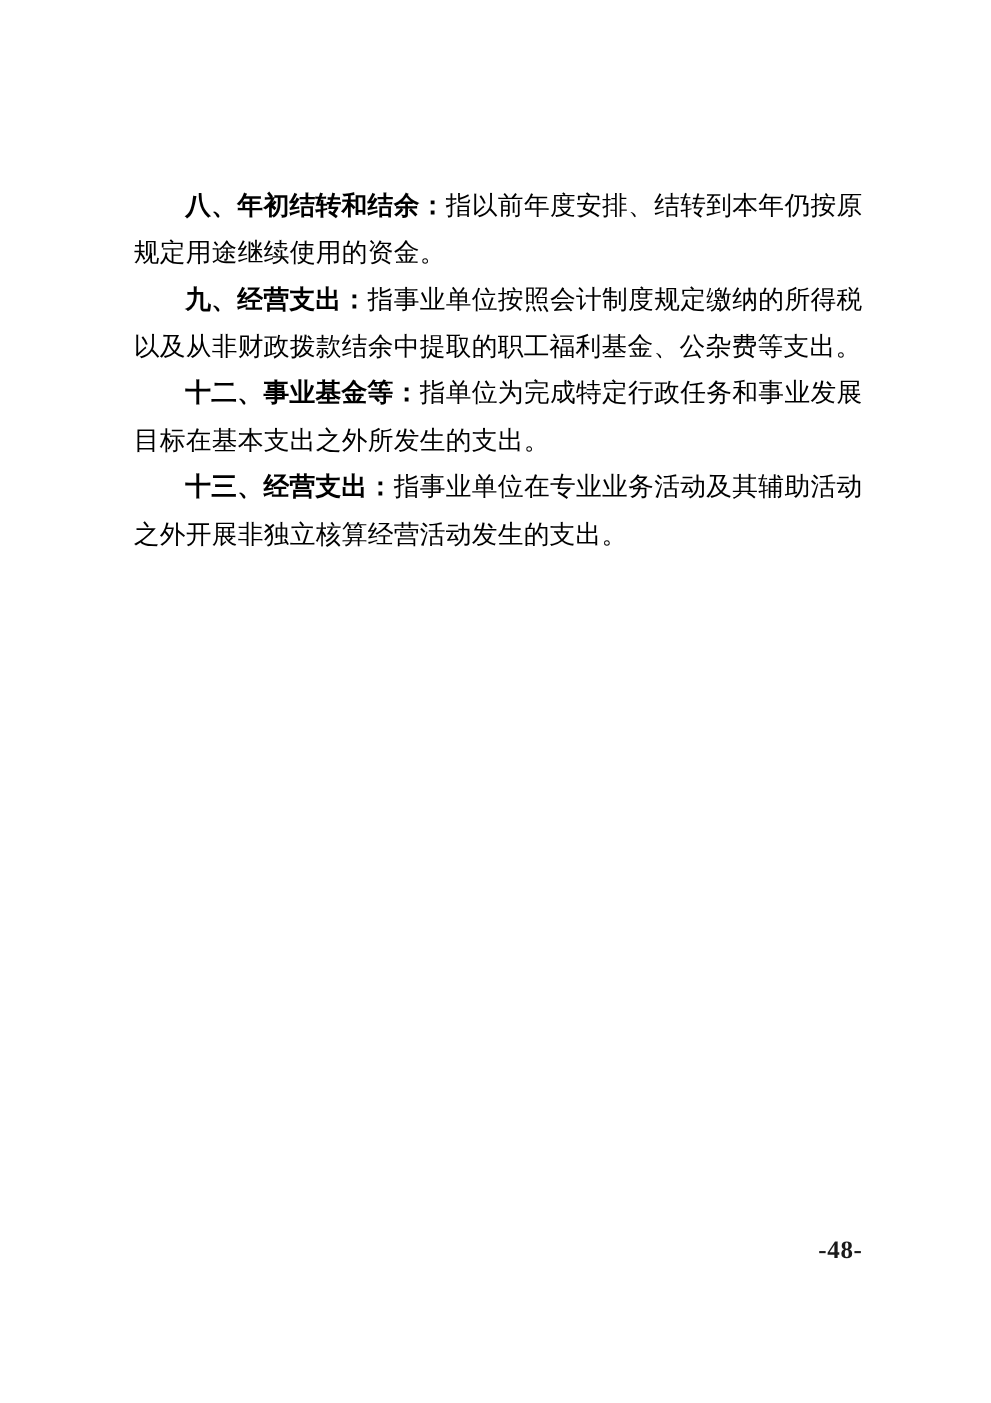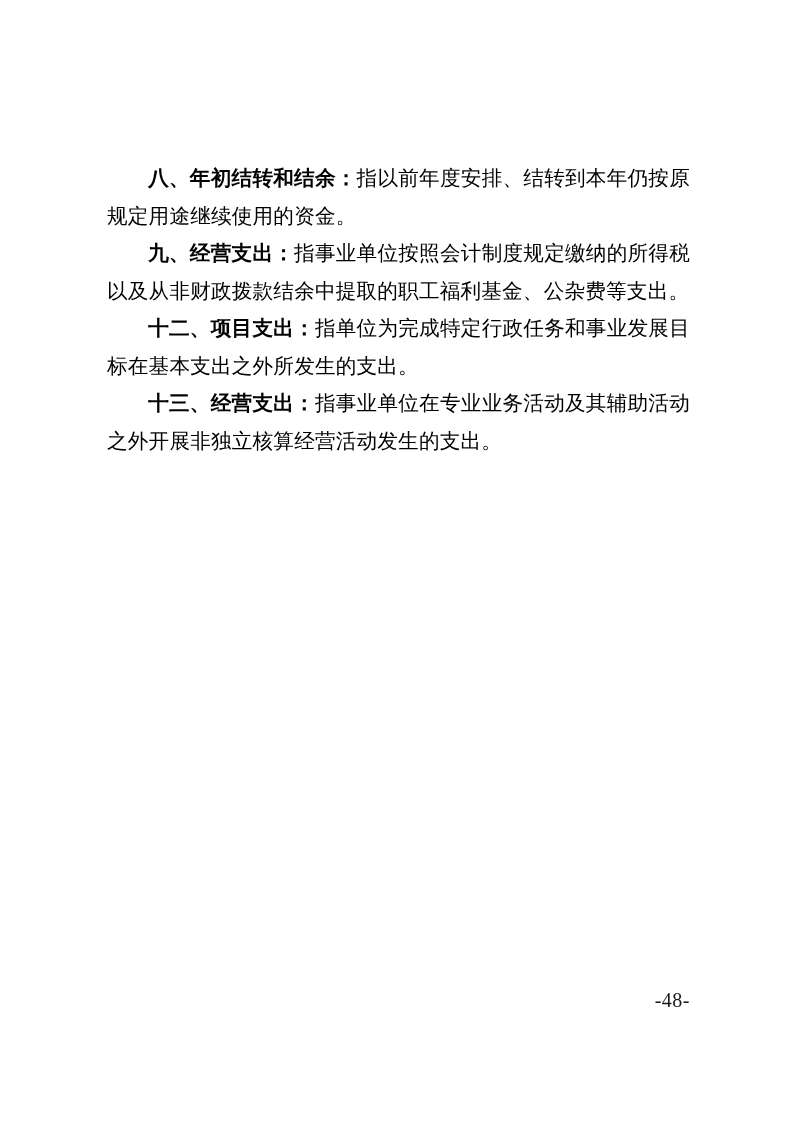--- a/index.html
+++ b/index.html
@@ -12,21 +12,21 @@
     width: 793px;
     height: 1122px;
     background: #ffffff;
     overflow: hidden;
     font-family: "Liberation Serif", "DejaVu Serif", serif;
     color: #000000;
   }
   .text-block {
     position: absolute;
     left: 107px;
-    top: 160px;
+    top: 147px;
     width: 583px;
   }
   .para {
     margin: 0;
     font-size: 20.6px;
     line-height: 37.5px;
     text-align: justify;
     text-indent: 2em;
     letter-spacing: 0.2px;
     word-break: break-all;
@@ -37,26 +37,27 @@
   .page-number {
     position: absolute;
     left: 107px;
     top: 988px;
     width: 583px;
     text-align: right;
     font-size: 20px;
     line-height: 24px;
     color: #1a1a1a;
     letter-spacing: 0.5px;
+    font-weight: bold;
   }
 </style>
 </head>
 <body>
 
 <div class="page">
   <div class="text-block">
     <p class="para"><span class="label">八、年初结转和结余：</span><span>指以前年度安排、结转到本年仍按原规定用途继续使用的资金。</span></p>
     <p class="para"><span class="label">九、经营支出：</span><span>指事业单位按照会计制度规定缴纳的所得税以及从非财政拨款结余中提取的职工福利基金、公杂费等支出。</span></p>
-    <p class="para"><span class="label">十二、项目支出：</span><span>指单位为完成特定行政任务和事业发展目标在基本支出之外所发生的支出。</span></p>
+    <p class="para"><span class="label">十二、事业基金等：</span><span>指单位为完成特定行政任务和事业发展目标在基本支出之外所发生的支出。</span></p>
     <p class="para"><span class="label">十三、经营支出：</span><span>指事业单位在专业业务活动及其辅助活动之外开展非独立核算经营活动发生的支出。</span></p>
   </div>
   <div class="page-number">-48-</div>
 </div>
 
 </body></html>

